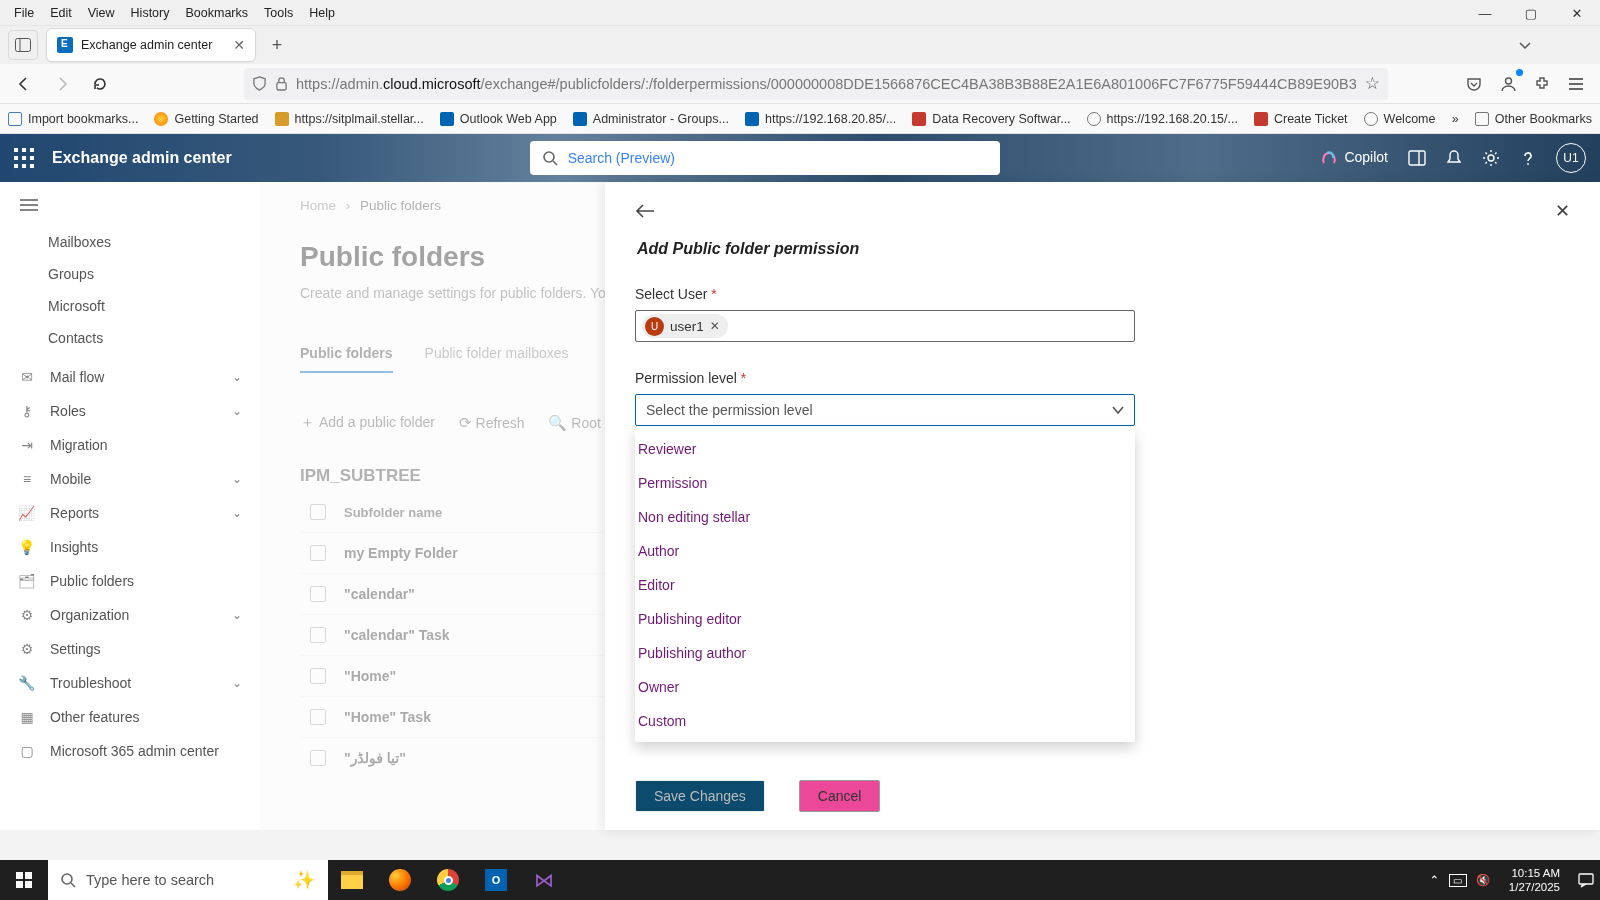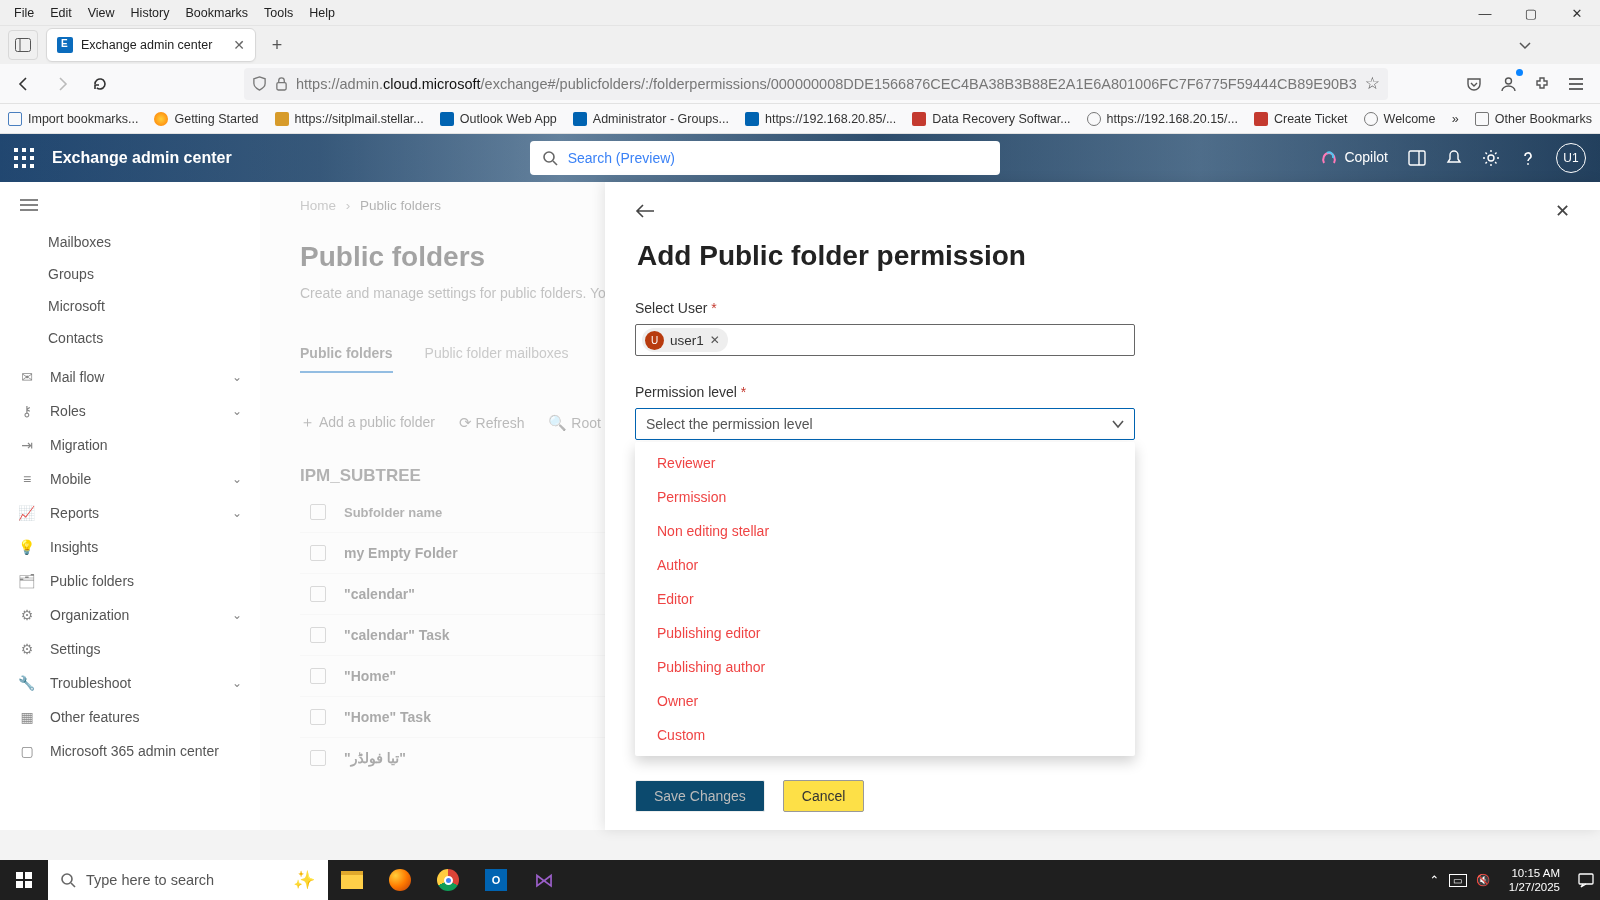--- a/index.html
+++ b/index.html
@@ -75,34 +75,34 @@
   .subtree { font-size: 17px; font-weight: 600; color: #555; margin-top: 34px; }
   .thead { display: flex; align-items: center; gap: 18px; padding: 18px 10px 12px; font-size: 13px; font-weight: 600; color: #555; }
   .trow { display: flex; align-items: center; gap: 18px; padding: 12px 10px; font-size: 14px; color: #444; border-top: 1px solid #eee; }
   .cbox { width: 16px; height: 16px; border: 1.5px solid #aaa; border-radius: 2px; }
 
   
   .flyout { position: absolute; top: 0; right: 0; width: 995px; height: 100%; background: #fff; box-shadow: -2px 0 12px rgba(0,0,0,0.1); padding: 18px 30px; }
   .fly-hdr { display: flex; align-items: center; }
   .fly-back { font-size: 20px; color: #444; }
   .fly-close { margin-left: auto; font-size: 18px; color: #444; }
-  .fly-title { font-size: 28px; font-weight: 600; color: #222; margin: 18px 0 0 2px; }
+  .fly-title { font-size: 16px; font-weight: 600; color: #222; margin: 18px 0 0 2px; font-style: italic; }
   .fld-label { font-size: 14px; color: #333; margin-top: 28px; }
   .req { color: #c43a2f; }
   .userbox { margin-top: 8px; width: 500px; height: 32px; border: 1px solid #666; border-radius: 2px; display: flex; align-items: center; padding: 3px 6px; gap: 8px; }
   .chip { background: #eee; border-radius: 12px; height: 24px; display: flex; align-items: center; padding: 0 8px 0 3px; gap: 6px; font-size: 13.5px; color: #333; }
   .chip .ava { width: 19px; height: 19px; border-radius: 50%; background: #b83b0e; color: #fff; font-size: 10px; display: flex; align-items: center; justify-content: center; }
   .chip .x { color: #555; font-size: 12px; }
   .selectbox { margin-top: 8px; width: 500px; height: 32px; border: 1px solid #0063b1; border-radius: 2px; display: flex; align-items: center; justify-content: space-between; padding: 0 10px; font-size: 14px; color: #555; }
   .dropdown { width: 500px; background: #fff; border-radius: 2px; box-shadow: 0 6px 14px rgba(0,0,0,0.18); margin-top: 2px; padding: 4px 0; }
-  .dropdown div { padding: 9px 22px; font-size: 14px; color: #ef4444; }
+  .dropdown div { padding: 9px 3px; font-size: 14px; color: #701a75; }
   .fly-footer { position: absolute; bottom: 18px; left: 30px; display: flex; gap: 18px; }
   .btn { height: 32px; padding: 0 18px; font-size: 14px; border-radius: 2px; display: flex; align-items: center; }
   .btn.primary { background: #0c4a6e; color: #bbb; border: 1px solid #eee; }
-  .btn.secondary { background: #fde047; color: #333; border: 1px solid #999; }
+  .btn.secondary { background: #ec4899; color: #333; border: 1px solid #999; margin-left: 16px; }
 
   
   .taskbar { position: absolute; bottom: 0; left: 0; right: 0; height: 40px; background: #1f1f1f; display: flex; align-items: center; color: #fff; }
   .startbtn { width: 48px; height: 40px; display: flex; align-items: center; justify-content: center; }
   .winlogo { width: 16px; height: 16px; display: grid; grid-template-columns: 1fr 1fr; grid-template-rows: 1fr 1fr; gap: 1.5px; }
   .winlogo span { background: #fff; }
   .tb-search { width: 280px; height: 40px; background: #fff; display: flex; align-items: center; padding: 0 12px; gap: 10px; color: #555; font-size: 14.5px; }
   .tb-icons { display: flex; height: 40px; }
   .tb-icons div { width: 48px; display: flex; align-items: center; justify-content: center; }
   .tb-right { margin-left: auto; display: flex; align-items: center; gap: 10px; padding-right: 6px; font-size: 11.5px; }

